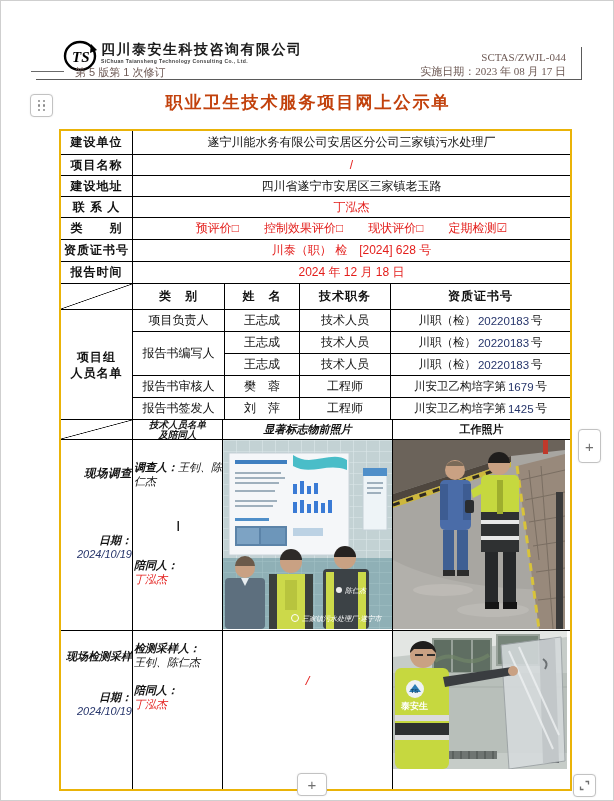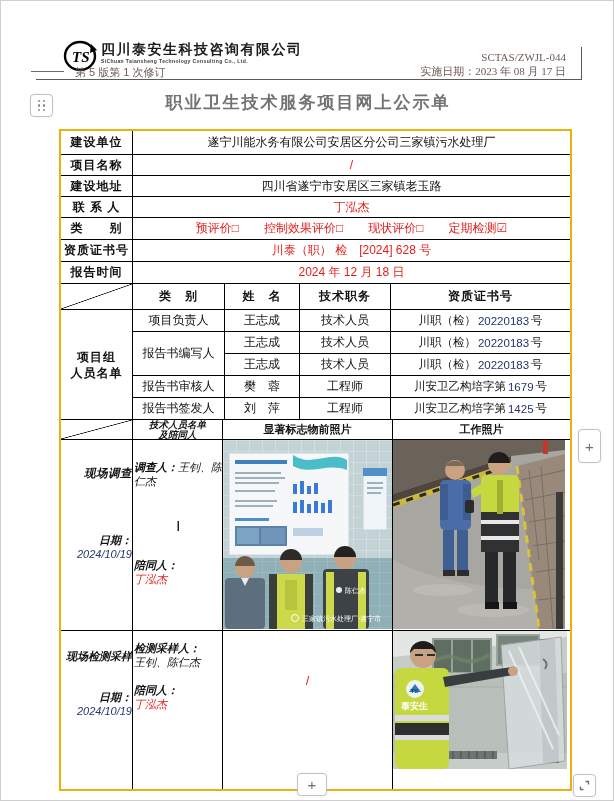--- a/index.html
+++ b/index.html
@@ -11,21 +11,21 @@
   .company{position:absolute;left:100px;top:41px;line-height:1;}
   .company .cn{font-size:14px;font-weight:bold;letter-spacing:1.5px;color:#1c1c1c;}
   .company .en{font-size:5px;font-weight:bold;color:#3a3a3a;margin-top:3px;letter-spacing:.4px;}
   .doccode{position:absolute;right:47px;top:49px;text-align:right;color:#6e5a55;
            font-family:"Liberation Serif",serif;font-size:11px;line-height:14px;}
   .revision{position:absolute;left:74px;top:64px;color:#6e5a55;font-size:11px;}
   .rule{position:absolute;left:35px;top:78px;width:546px;border-top:1.5px solid #5a5a5a;}
   .rtick{position:absolute;left:580px;top:46px;height:32px;border-left:1.5px solid #5a5a5a;}
   .ldash{position:absolute;left:30px;top:70px;width:33px;border-top:1.5px solid #6a6a6a;}
   .doctitle{position:absolute;left:0;top:90px;width:614px;text-align:center;
-            font-size:17px;font-weight:bold;letter-spacing:2px;color:#737373;}
+            font-size:17px;font-weight:bold;letter-spacing:2px;color:#c2410c;}
 
   
   .ctl{position:absolute;background:#fff;border:1px solid #c2c2c2;border-radius:4px;
        color:#6f6f6f;display:flex;align-items:center;justify-content:center;
        box-shadow:0 0 2px rgba(0,0,0,.08);cursor:pointer;}
   .drag{left:29px;top:93px;width:21px;height:21px;}
   .dots{display:grid;grid-template-columns:3px 3px;grid-gap:2px;}
   .dots i{width:2.5px;height:2.5px;background:#8a8a8a;border-radius:50%;}
   .addr{left:577px;top:428px;width:21px;height:32px;font-size:15px;}
   .addb{left:296px;top:772px;width:28px;height:21px;font-size:15px;}
@@ -53,21 +53,21 @@
   .g{box-sizing:border-box;border-right:1px solid #000;border-bottom:1px solid #000;
      display:flex;align-items:center;justify-content:center;font-size:12px;overflow:hidden;}
   .g.last{border-right:none;}
   .diag{background:linear-gradient(to bottom right,transparent calc(50% - .7px),#000 50%,transparent calc(50% + .7px));}
   .grouplab{flex-direction:column;font-weight:bold;font-size:12px;line-height:16px;letter-spacing:1px;}
   .th{font-weight:bold;letter-spacing:1px;}
   .cert{font-size:11.5px;white-space:nowrap;}
   .cert .navy{margin:0 2px;}
 
   
-  .cb1{width:72px;} .cb2{width:90px;font-style:italic;} .cb3{width:170px;} .cb4{width:177px;}
+  .cb1{width:72px;} .cb2{width:90px;font-style:italic;} .cb3{width:170px;font-style:italic;} .cb4{width:177px;}
   .phead{font-weight:bold;font-size:11px;}
   .phead2{font-weight:bold;font-size:9.5px;line-height:10px;text-align:center;}
 
   .fieldcell{flex-direction:column;align-items:flex-end;justify-content:flex-start;font-size:11px;font-style:italic;}
   .fc-label{text-align:center;font-weight:bold;font-size:11.5px;letter-spacing:.5px;}
   .fc-date{padding-left:2px;text-align:left;font-weight:bold;font-size:11px;}
   .fc-dateval{padding-left:1px;text-align:left;font-size:11px;}
   .peoplecell{flex-direction:column;align-items:stretch;justify-content:flex-start;
               font-size:11px;line-height:14px;padding:0 0 0 1px;}
   .sep{text-align:center;font-weight:bold;}

